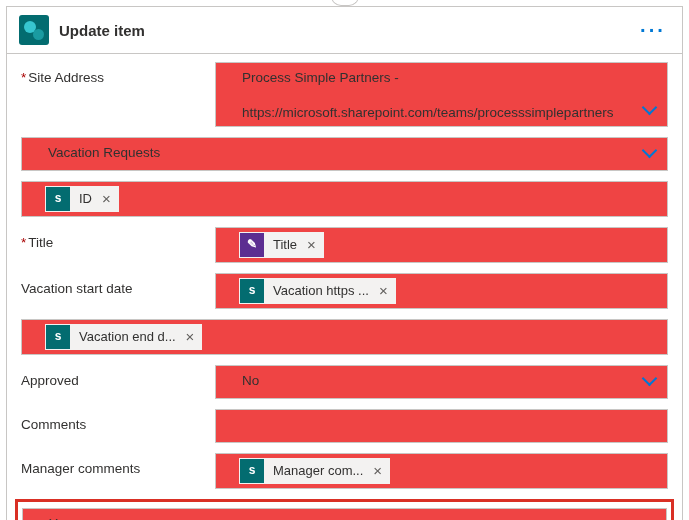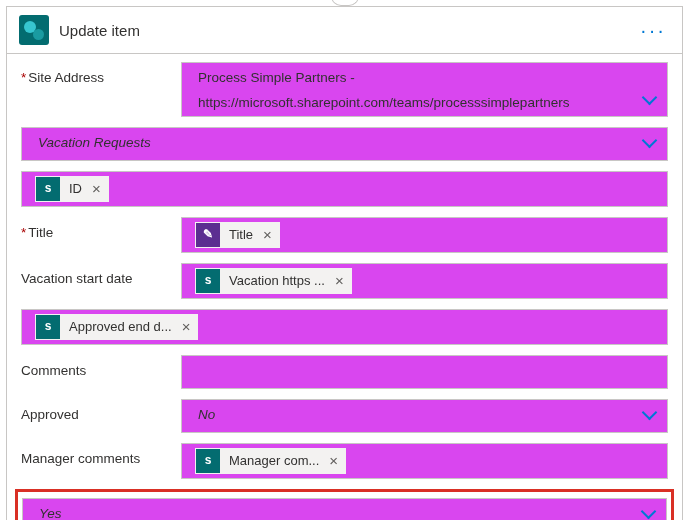--- a/index.html
+++ b/index.html
@@ -15,20 +15,21 @@
   .card {
     border: 1px solid #c8c6c4;
     background: #fff;
   }
   .card-header {
     display: flex;
     align-items: center;
     padding: 8px 12px;
     border-bottom: 1px solid #c8c6c4;
     position: relative;
+    font-weight: bold;
   }
   .card-header .app-logo {
     width: 30px;
     height: 30px;
     background: #036c70;
     border-radius: 3px;
     margin-right: 10px;
     display: flex;
     align-items: center;
     justify-content: center;
@@ -59,40 +60,41 @@
     border-radius: 0 0 10px 10px;
     border-top: none;
   }
   .card-body {
     padding: 8px 14px 10px 14px;
   }
   .row {
     display: flex;
     align-items: flex-start;
     margin-bottom: 10px;
+    gap: 34px;
   }
   .row .label {
     width: 160px;
     flex-shrink: 0;
     padding-top: 8px;
     font-size: 13.5px;
     color: #323130;
   }
   .row .label .req {
     color: #a80000;
     margin-right: 2px;
   }
   .field {
     flex: 1;
     border: 1px solid #c8c6c4;
     min-height: 34px;
     display: flex;
     align-items: center;
-    padding: 3px 12px;
-    background: #d946ef;
+    padding: 3px 22px;
+    background: #ef4444;
     position: relative;
     font-size: 13.5px;
     line-height: 1.4;
   }
   .field.multi { min-height: 48px; align-items: flex-start; padding-top:6px; flex-wrap:wrap;}
   .field .chev {
     position: absolute;
     right: 10px;
     top: 50%;
     transform: translateY(-50%);
@@ -107,21 +109,21 @@
     height: 9px;
     border-right: 2px solid #0078d4;
     border-bottom: 2px solid #0078d4;
     transform: rotate(45deg);
     top: -2px;
     left: 1px;
   }
   .field.multi .chev { top: auto; bottom: 8px; transform:none;}
   .site-text { padding-left:4px; padding-right: 30px; }
   .site-text .line1 { display:block; }
-  .site-text .line2 { display:block; margin-top:6px; }
+  .site-text .line2 { display:block; margin-top:16px; }
   .token {
     display: inline-flex;
     align-items: center;
     background: #f3f2f1;
     height: 26px;
     padding: 0;
     margin: 1px;
     font-size: 13px;
   }
   .token .tk-ico {
@@ -138,21 +140,21 @@
   .token.purple .tk-ico { background: #5c2e91; }
   .token .tk-lbl {
     padding: 0 8px;
   }
   .token .tk-x {
     padding: 0 8px 0 2px;
     color: #605e5c;
     cursor: pointer;
     font-size: 15px;
   }
-  .select-text { padding-left: 4px; font-style: italic; }
+  .select-text { padding-left: 4px; }
   .highlight-row {
     border: 3px solid #d93025;
     padding: 6px 4px;
     margin: 0 -6px 0 -6px;
   }
   .highlight-row .row { margin-bottom: 0; }
   
   .sp-logo-inner {
     width:22px; height:22px; position:relative;
   }
@@ -237,37 +239,37 @@
         </div>
       </div>
     </div>
 
     <div class="row">
       <div class="field">
         <div class="token">
           <div class="tk-ico">
               <span>s</span>
             </div>
-          <span class="tk-lbl">Approved end d...</span>
-          <span class="tk-x">×</span>
-        </div>
+          <span class="tk-lbl">Vacation end d...</span>
+          <span class="tk-x">×</span>
+        </div>
+      </div>
+    </div>
+
+    <div class="row">
+      <div class="label">Approved</div>
+      <div class="field">
+        <span class="select-text">No</span>
+        <div class="chev"></div>
       </div>
     </div>
 
     <div class="row">
       <div class="label">Comments</div>
       <div class="field"></div>
-    </div>
-
-    <div class="row">
-      <div class="label">Approved</div>
-      <div class="field">
-        <span class="select-text">No</span>
-        <div class="chev"></div>
-      </div>
     </div>
 
     <div class="row">
       <div class="label">Manager comments</div>
       <div class="field">
         <div class="token">
           <div class="tk-ico">
               <span>s</span>
             </div>
           <span class="tk-lbl">Manager com...</span>

